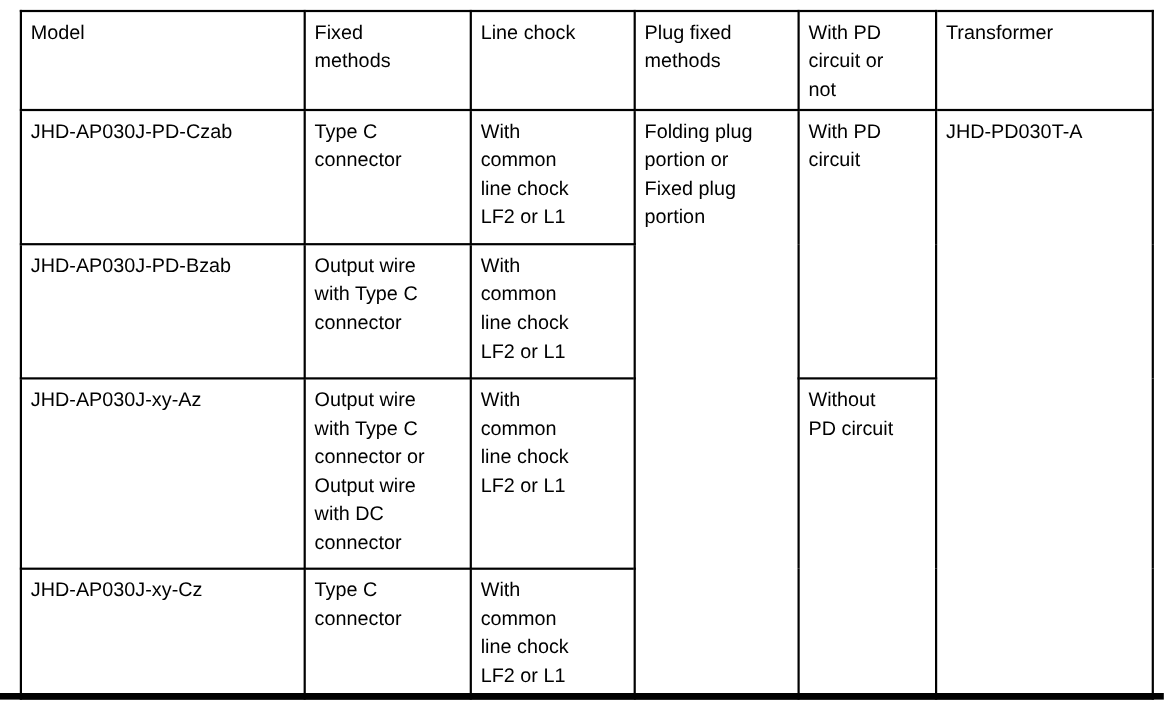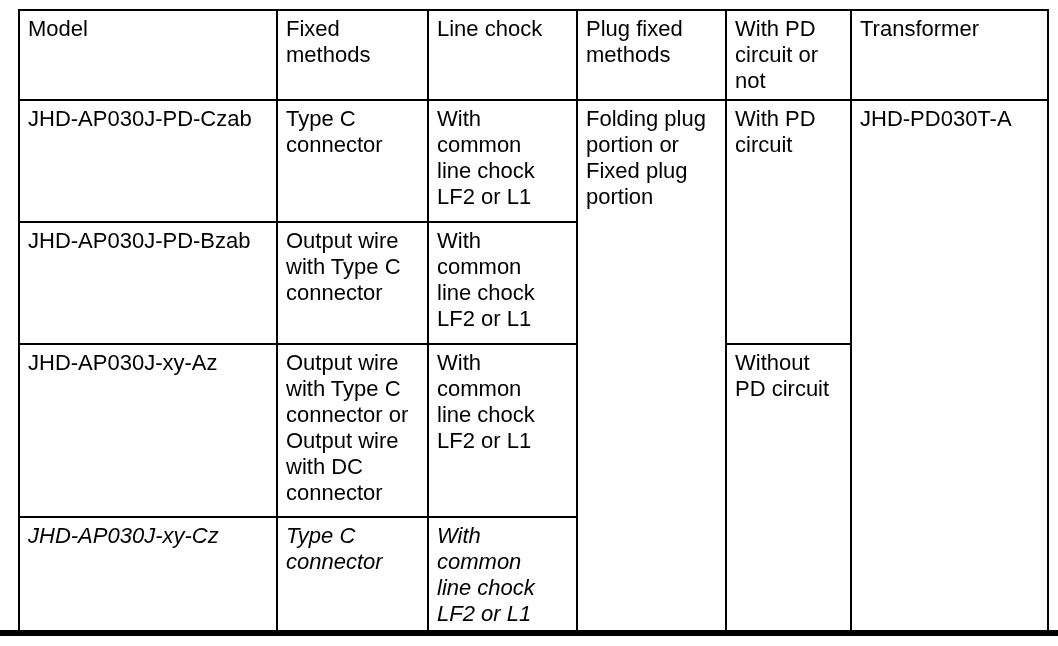--- a/index.html
+++ b/index.html
@@ -17,35 +17,35 @@
     left: 18px;
     top: 9px;
     width: 1030px;
     border-collapse: collapse;
     table-layout: fixed;
   }
   .spec-table th,
   .spec-table td {
     border: 2px solid #000000;
     font-family: "Liberation Sans", sans-serif;
-    font-size: 22px;
+    font-size: 18px;
     line-height: 26px;
     font-weight: 400;
     color: #000000;
     text-align: left;
     vertical-align: top;
     padding: 5px 6px 5px 8px;
     white-space: pre-line;
     overflow: hidden;
   }
   tr.row-header { height: 90px; }
   tr.row-1 { height: 122px; margin-left: 42px; }
   tr.row-2 { height: 122px; }
   tr.row-3 { height: 173px; }
-  tr.row-4 { height: 118px; font-style: italic; }
+  tr.row-4 { height: 118px; }
   .col-model       { width: 258px; }
   .col-output      { width: 151px; }
   .col-chock       { width: 149px; }
   .col-plug        { width: 149px; }
   .col-pd          { width: 125px; }
   .col-transformer { width: 197px; }
   .bottom-rule {
     position: absolute;
     left: 0;
     top: 630px;

